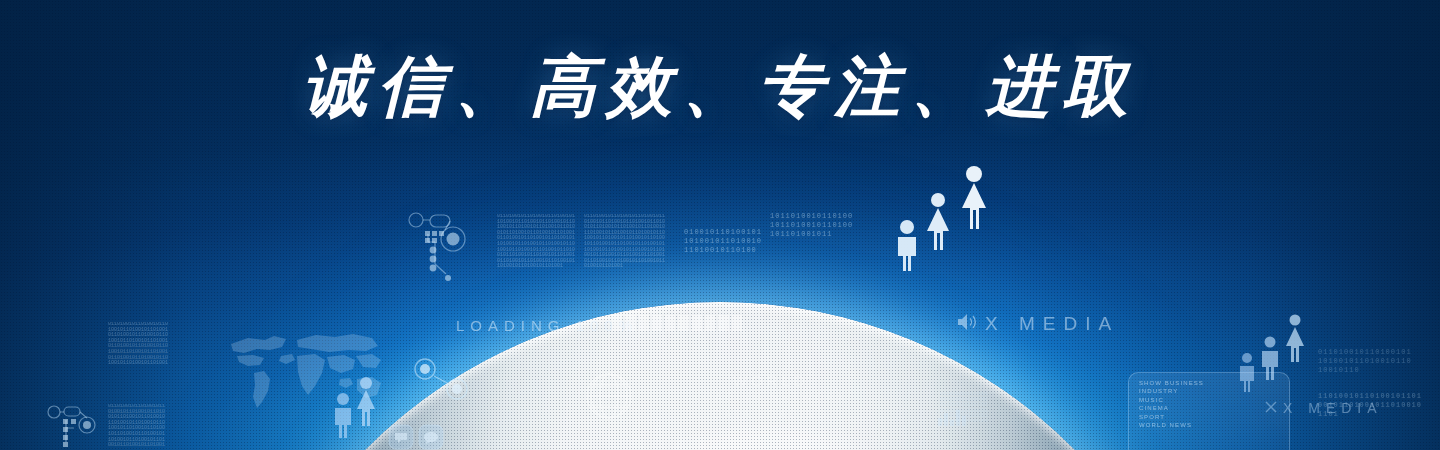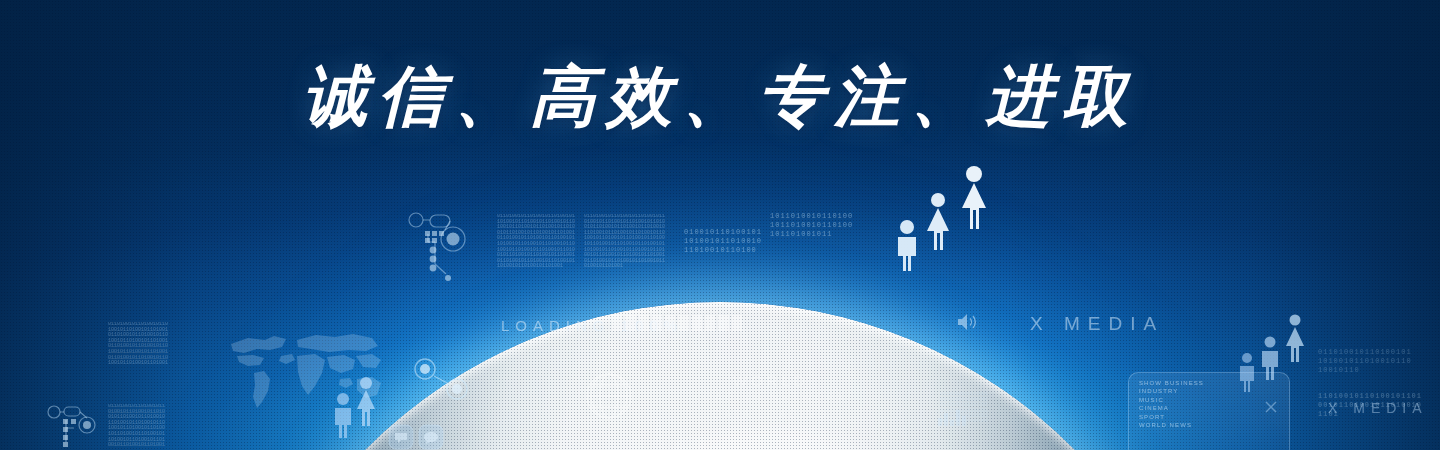--- a/index.html
+++ b/index.html
@@ -93,42 +93,41 @@
       linear-gradient(260deg, rgba(4,44,88,0.55) 0%, rgba(4,44,88,0.06) 26%, rgba(0,0,0,0) 52%);
   }
   .earth-rim{
     position:absolute;inset:0;border-radius:50%;
     box-shadow:inset 0 2px 10px 2px rgba(255,255,255,0.85);
   }
 
   
   .headline{
     position:absolute;
-    left:0;right:0;top:52px;
+    left:0;right:0;top:42px;
     text-align:center;
     color:#ffffff;
     font-family:Liberation Mono, monospace;
     font-size:66px;
     font-weight:700;
     font-style:italic;
     letter-spacing:10px;
     text-shadow:0 2px 10px rgba(0,30,70,0.55), 0 0 26px rgba(120,200,255,0.30);
     white-space:nowrap;
     z-index:40;
   }
 
   
   .hud{
     position:absolute;
     color:rgba(226,242,255,0.52);
     font-size:15px;
     letter-spacing:6px;
     white-space:nowrap;
     z-index:22;
-    margin-left:45px;
   }
   .loading{left:456px;top:317px;}
   .media-top{left:985px;top:313px;font-size:19px;letter-spacing:8px;color:rgba(226,242,255,0.50);}
   .media-bottom{left:1283px;top:400px;font-size:14px;letter-spacing:6px;color:rgba(200,228,255,0.42);}
 
   .loading-bar{
     position:absolute;left:612px;top:315px;width:130px;height:16px;z-index:22;
     display:flex;gap:3px;
   }
   .loading-bar i{flex:1;background:rgba(255,255,255,0.38);display:block;}

